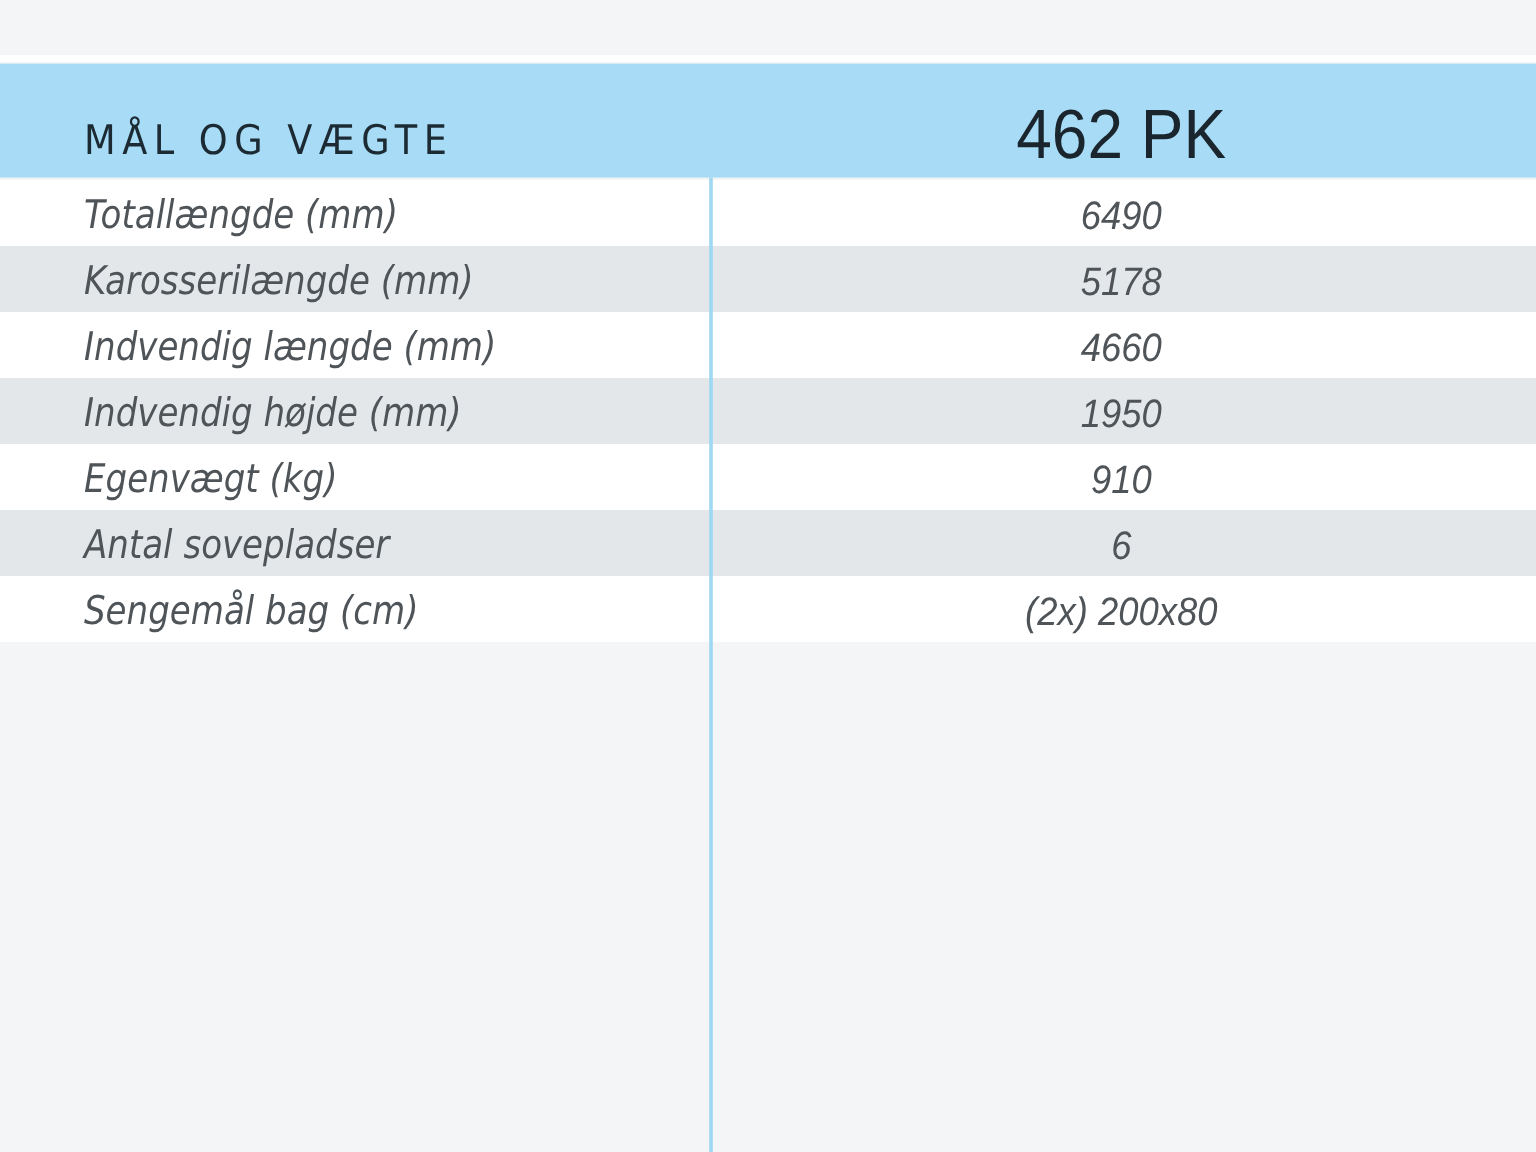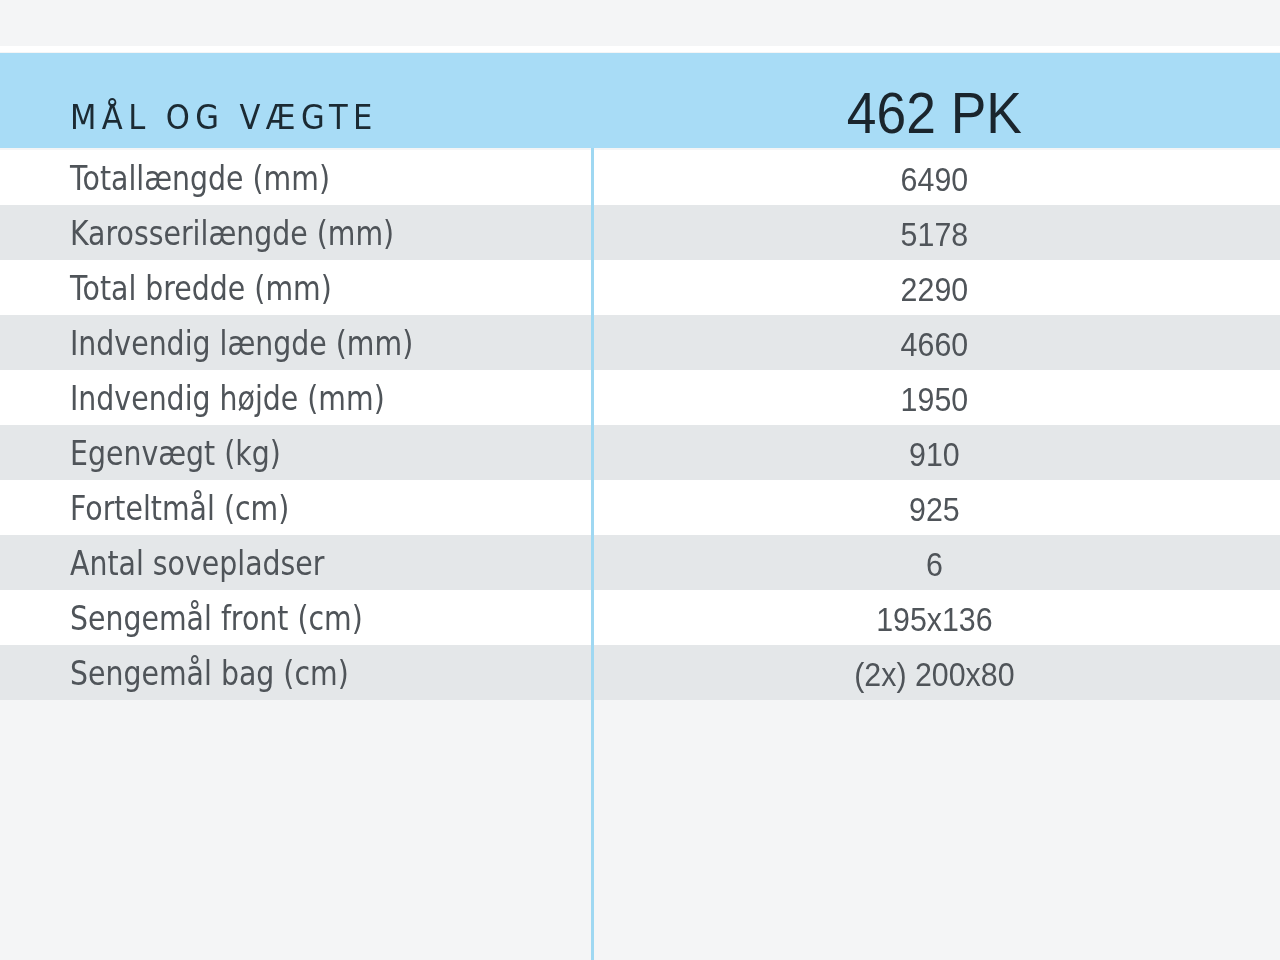--- a/index.html
+++ b/index.html
@@ -21,21 +21,21 @@
       position: absolute; left: 70px; top: 44px;
       font-size: 34px; letter-spacing: 6px; color: #1b2a33;
       font-family: "DejaVu Sans", sans-serif; transform: scaleX(0.9); transform-origin: left;
     }
     .header-model {
       position: absolute; left: 594px; width: 740px; top: 26px; text-align: center;
       font-size: 58px; color: #1a252d; font-family: "Liberation Sans", sans-serif;
       transform: scaleX(0.92); transform-origin: left;
     }
     .table {
-      position: absolute; left: 0; top: 104px; width: 1280px;
+      position: absolute; left: 0; top: 104px; width: 1280px; font-style: italic;
     }
     .row {
       position: relative; height: 55px; width: 1280px;
     }
     .row:nth-child(odd) { background: #ffffff; }
     .row:nth-child(even) { background: #e4e7e9; }
     .cell-label {
       position: absolute; left: 70px; top: 9px;
       font-size: 33px; color: #4f5459;
       font-family: "DejaVu Sans", sans-serif;
@@ -68,46 +68,34 @@
   <div class="table">
     <div class="row">
         <span class="cell-label">Totallængde (mm)</span>
         <span class="cell-value">6490</span>
       </div>
     <div class="row">
         <span class="cell-label">Karosserilængde (mm)</span>
         <span class="cell-value">5178</span>
       </div>
     <div class="row">
-        <span class="cell-label">Total bredde (mm)</span>
-        <span class="cell-value">2290</span>
-      </div>
-    <div class="row">
         <span class="cell-label">Indvendig længde (mm)</span>
         <span class="cell-value">4660</span>
       </div>
     <div class="row">
         <span class="cell-label">Indvendig højde (mm)</span>
         <span class="cell-value">1950</span>
       </div>
     <div class="row">
         <span class="cell-label">Egenvægt (kg)</span>
         <span class="cell-value">910</span>
       </div>
     <div class="row">
-        <span class="cell-label">Forteltmål (cm)</span>
-        <span class="cell-value">925</span>
-      </div>
-    <div class="row">
         <span class="cell-label">Antal sovepladser</span>
         <span class="cell-value">6</span>
-      </div>
-    <div class="row">
-        <span class="cell-label">Sengemål front (cm)</span>
-        <span class="cell-value">195x136</span>
       </div>
     <div class="row">
         <span class="cell-label">Sengemål bag (cm)</span>
         <span class="cell-value">(2x) 200x80</span>
       </div>
   </div>
 
   <div class="divider"></div>
   <div class="bottom-shade"></div>
 </div>

